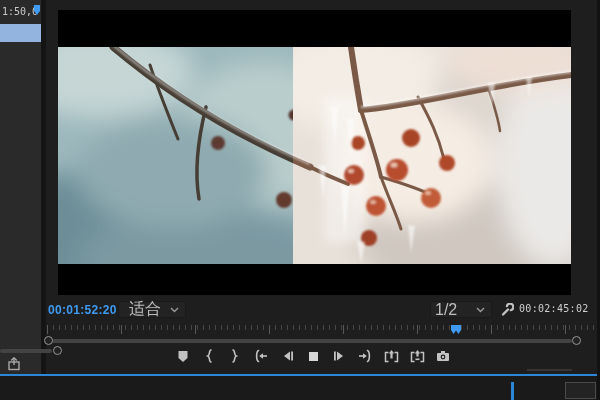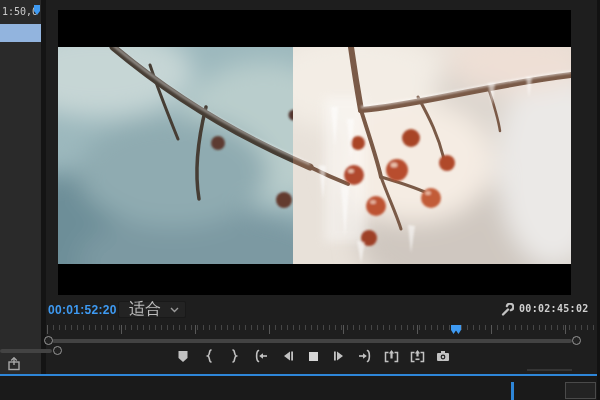--- a/index.html
+++ b/index.html
@@ -26,21 +26,21 @@
 
   .ctl-row{position:absolute;left:0;top:301px;width:551px;height:18px;}
   .tc-cur{position:absolute;left:2px;top:2px;font-size:12px;font-weight:bold;letter-spacing:.3px;
           color:#3e9af2;font-family:Liberation Sans, sans-serif;}
   .dd{position:absolute;top:0;height:17px;background:#232323;border:1px solid #191919;
       border-radius:2px;color:#bdbdbd;font-size:16px;display:flex;align-items:center;}
   .dd-fit{left:72px;width:68px;padding:0 6px 0 10px;}
   .dd-res{left:384px;width:62px;padding:0 6px 0 4px;}
   .dd .lbl{flex:1;white-space:nowrap;overflow:hidden;}
   .wrench{position:absolute;left:454px;top:2px;}
-  .tc-dur{position:absolute;left:473px;top:2px;font-size:10px;font-weight:bold;letter-spacing:.3px;
+  .tc-dur{position:absolute;left:473px;top:2px;font-size:10px;font-weight:normal;letter-spacing:.3px;
           color:#cfcfcf;font-family:"DejaVu Sans Mono","Liberation Mono",monospace;}
 
   .ruler{position:absolute;left:1px;top:325px;width:548px;height:10px;
      background:
        repeating-linear-gradient(90deg,#585858 0 1px,transparent 1px 74px),
        repeating-linear-gradient(90deg,#464646 0 1px,transparent 1px 6px);
      background-size:100% 9px,100% 5px;
      background-position:top left,top left;
      background-repeat:no-repeat,no-repeat;}
   .playhead{position:absolute;top:325px;}   
@@ -184,20 +184,26 @@
     <div class="ctl-row">
       <div class="tc-cur">00:01:52:20</div>
 
       <div class="dd dd-fit">
         <span class="lbl">适合</span>
         <svg width="9" height="6" viewBox="0 0 9 6">
             <path d="M1,1 L4.5,4.5 L8,1" stroke="#9a9a9a" stroke-width="1.4" fill="none"></path>
           </svg>
       </div>
 
+      <div class="dd dd-res">
+        <span class="lbl">1/2</span>
+        <svg width="9" height="6" viewBox="0 0 9 6">
+            <path d="M1,1 L4.5,4.5 L8,1" stroke="#9a9a9a" stroke-width="1.4" fill="none"></path>
+          </svg>
+      </div>
 
       <svg class="wrench" width="14" height="14" viewBox="0 0 14 14">
         <path d="M3,11.5 L8,6.5" stroke="#c2c2c2" stroke-width="2.4" stroke-linecap="round" fill="none"></path>
         <path d="M6.8,3.2 A3.3,3.3 0 1 1 10.8,7.2" stroke="#c2c2c2" stroke-width="2.2" stroke-linecap="round" fill="none"></path>
       </svg>
 
       <div class="tc-dur">00:02:45:02</div>
     </div>
 
     <div class="ruler"></div>

